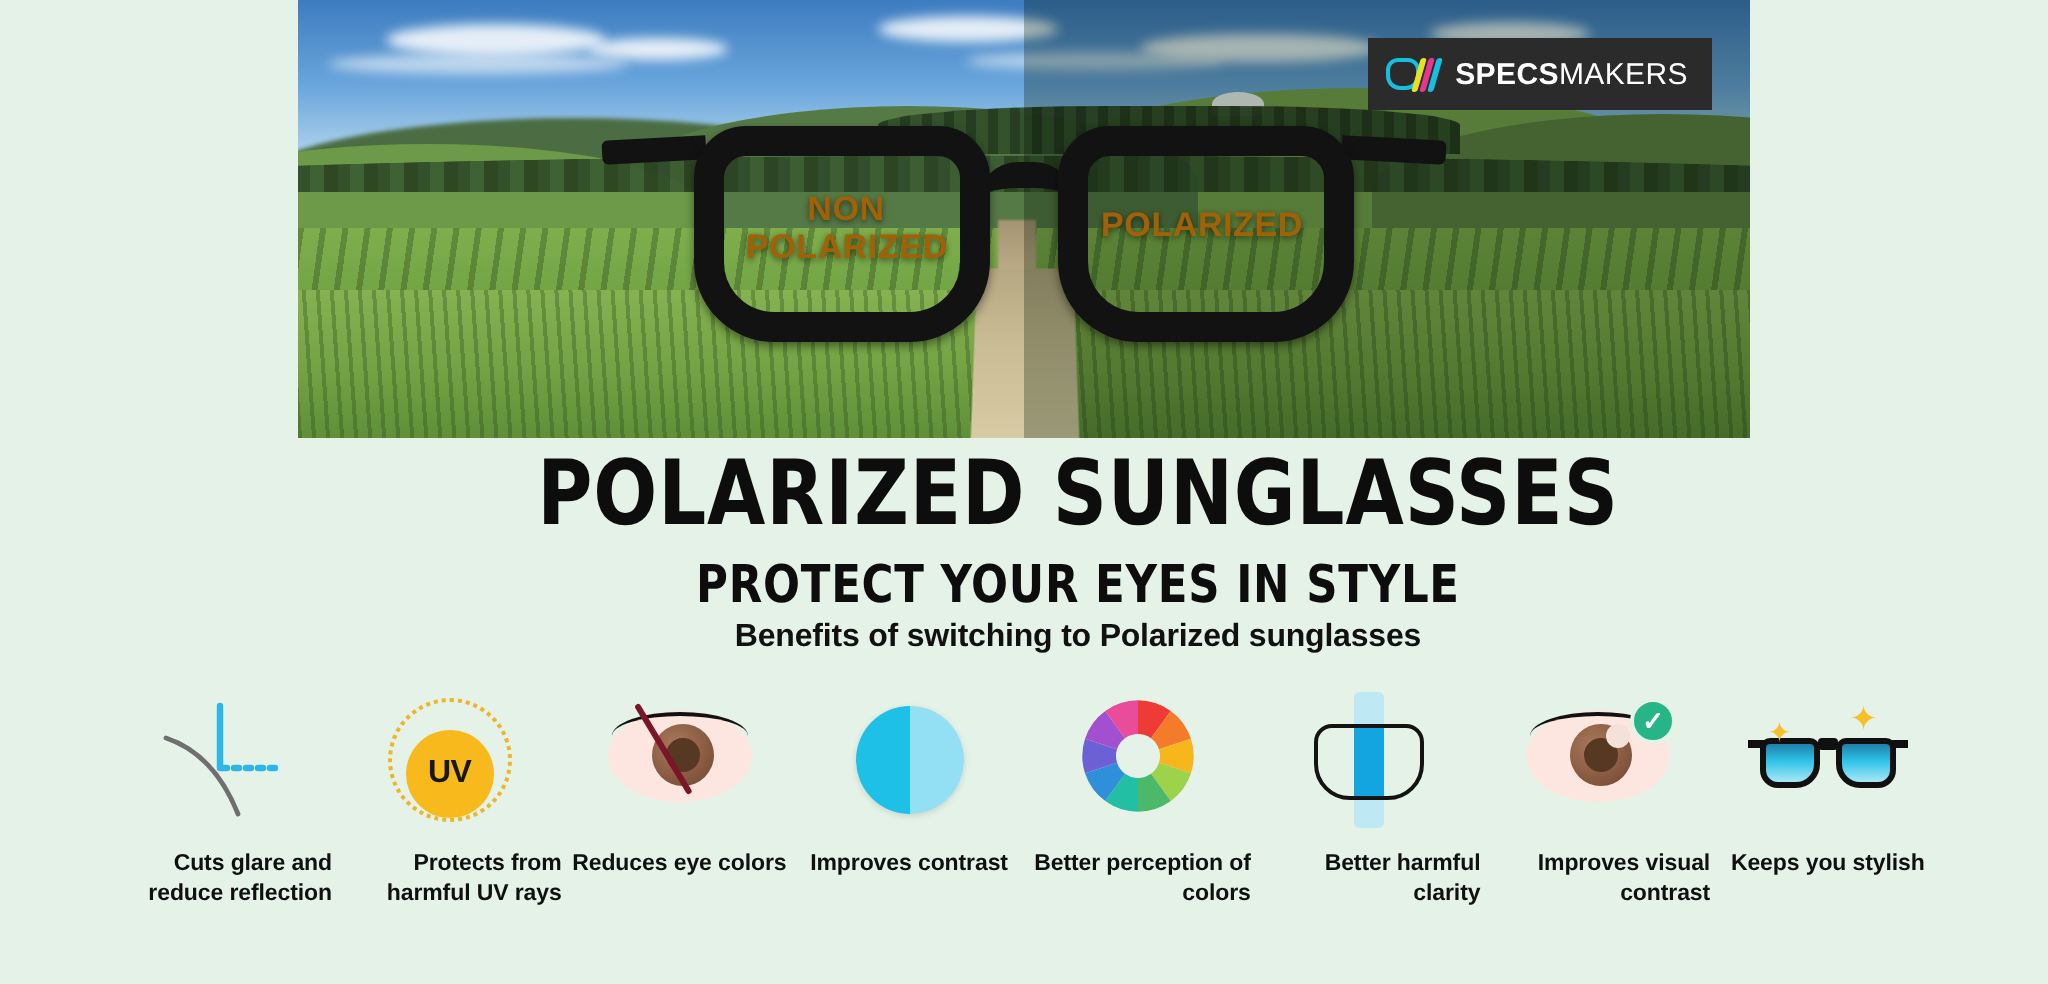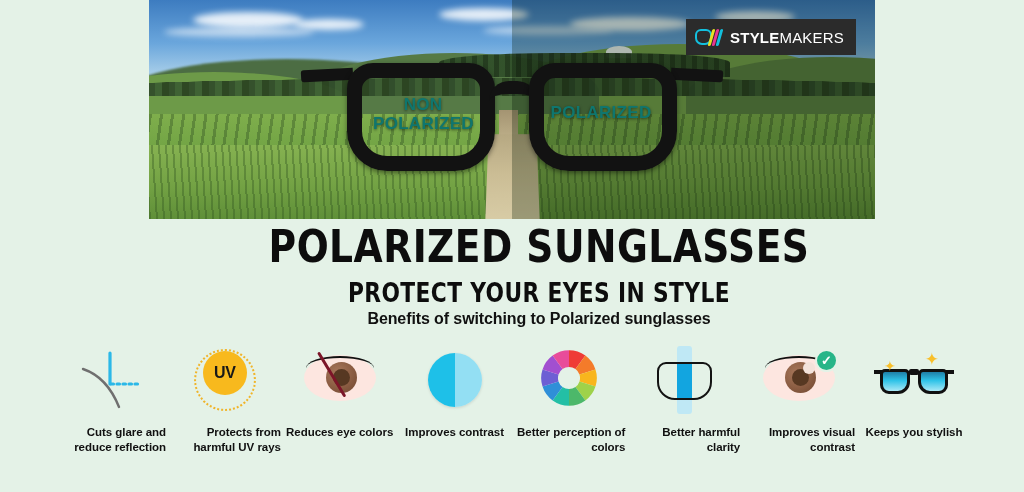--- a/index.html
+++ b/index.html
@@ -123,21 +123,21 @@
     border-top:13px solid #121212;
     border-radius:40px 40px 0 0;
     box-sizing:border-box;
   }
   .temple{
     position:absolute;top:6px;width:52px;height:12px;background:#121212;
   }
   .temple-l{left:-46px;transform:rotate(-3deg);border-radius:3px 0 0 3px;}
   .temple-r{right:-46px;transform:rotate(3deg);border-radius:0 3px 3px 0;}
   .lens-label{
-    position:absolute;color:#0f766e;font-weight:bold;font-size:17px;
+    position:absolute;color:#a16207;font-weight:bold;font-size:17px;
     line-height:1.12;text-align:center;letter-spacing:.3px;
     text-shadow:0 1px 3px rgba(0,0,0,.55);
   }
   .ll-left{left:26px;top:32px;width:100px;}
   .ll-right{right:14px;top:40px;width:124px;}
 
   
   .headings{position:absolute;left:0;top:224px;width:100%;text-align:center;padding-left:27px;}
   .title{
     font-family:"DejaVu Sans Condensed","Liberation Sans", sans-serif;
@@ -164,21 +164,21 @@
     margin-top:6px;font-size:11.5px;font-weight:bold;color:#101010;
     text-align:right;line-height:1.32;letter-spacing:-.05px;
   }
 
   
   .ic-glare{position:relative;width:66px;height:62px;}
   
   .uv-ring{
     width:58px;height:58px;border-radius:50%;
     border:2px dotted #f0b429;
-    display:flex;align-items:flex-start;justify-content:center;
+    display:flex;align-items:flex-end;justify-content:center;
   }
   .uv-disc{
     width:44px;height:44px;border-radius:50%;background:#f8b91d;
     display:flex;align-items:center;justify-content:center;
     font-size:16px;font-weight:bold;color:#181818;letter-spacing:-.3px;
   }
   
   .contrast{
     width:54px;height:54px;border-radius:50%;
     background:linear-gradient(90deg,#1ec0e8 0 50%,#93dff3 50% 100%);
@@ -269,21 +269,21 @@
       <div class="polar-overlay"></div>
     </div>
 
     <div class="logo-box">
       <span class="logo-mark">
         <span class="logo-lens"></span>
         <span class="logo-stroke ls1"></span>
         <span class="logo-stroke ls2"></span>
         <span class="logo-stroke ls3"></span>
       </span>
-      <span class="logo-text"><span class="b">STYLE</span><span class="l">MAKERS</span></span>
+      <span class="logo-text"><span class="b">SPECS</span><span class="l">MAKERS</span></span>
     </div>
 
     <div class="glasses">
       <div class="temple temple-l"></div>
       <div class="temple temple-r"></div>
       <div class="lens lens-l"></div>
       <div class="bridge"></div>
       <div class="lens lens-r"></div>
       <div class="lens-label ll-left">
         <div>NON</div>

